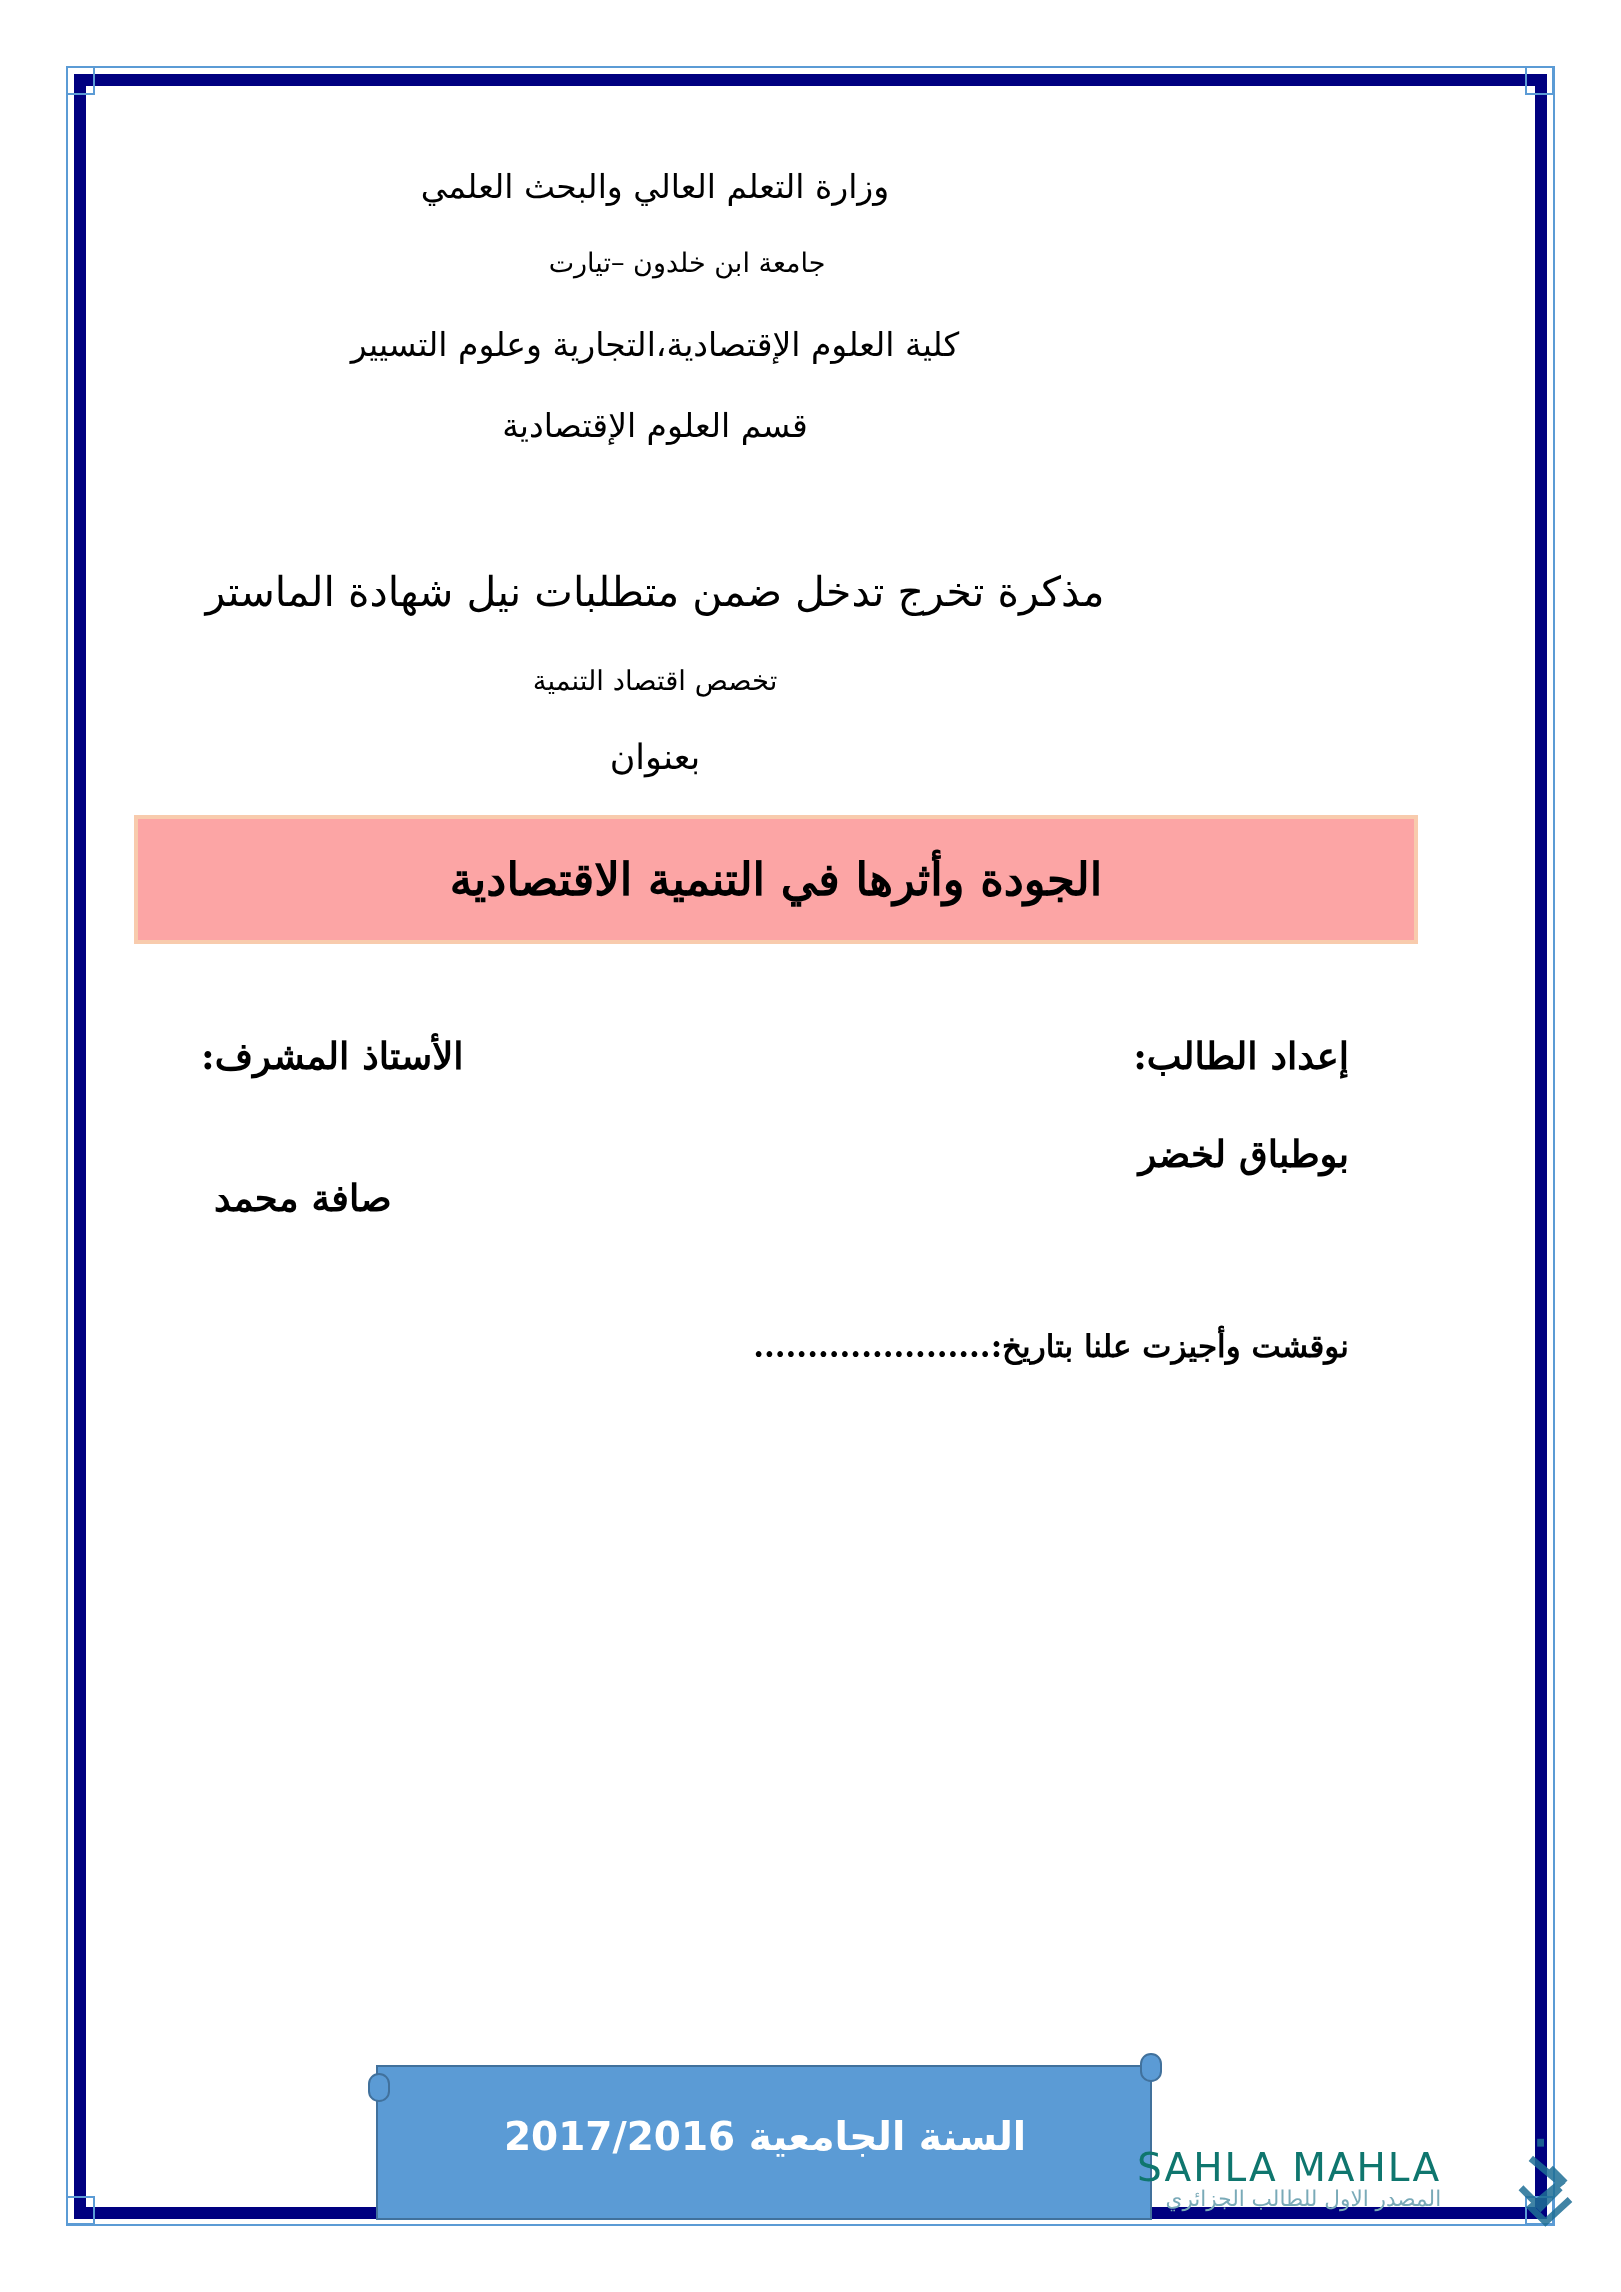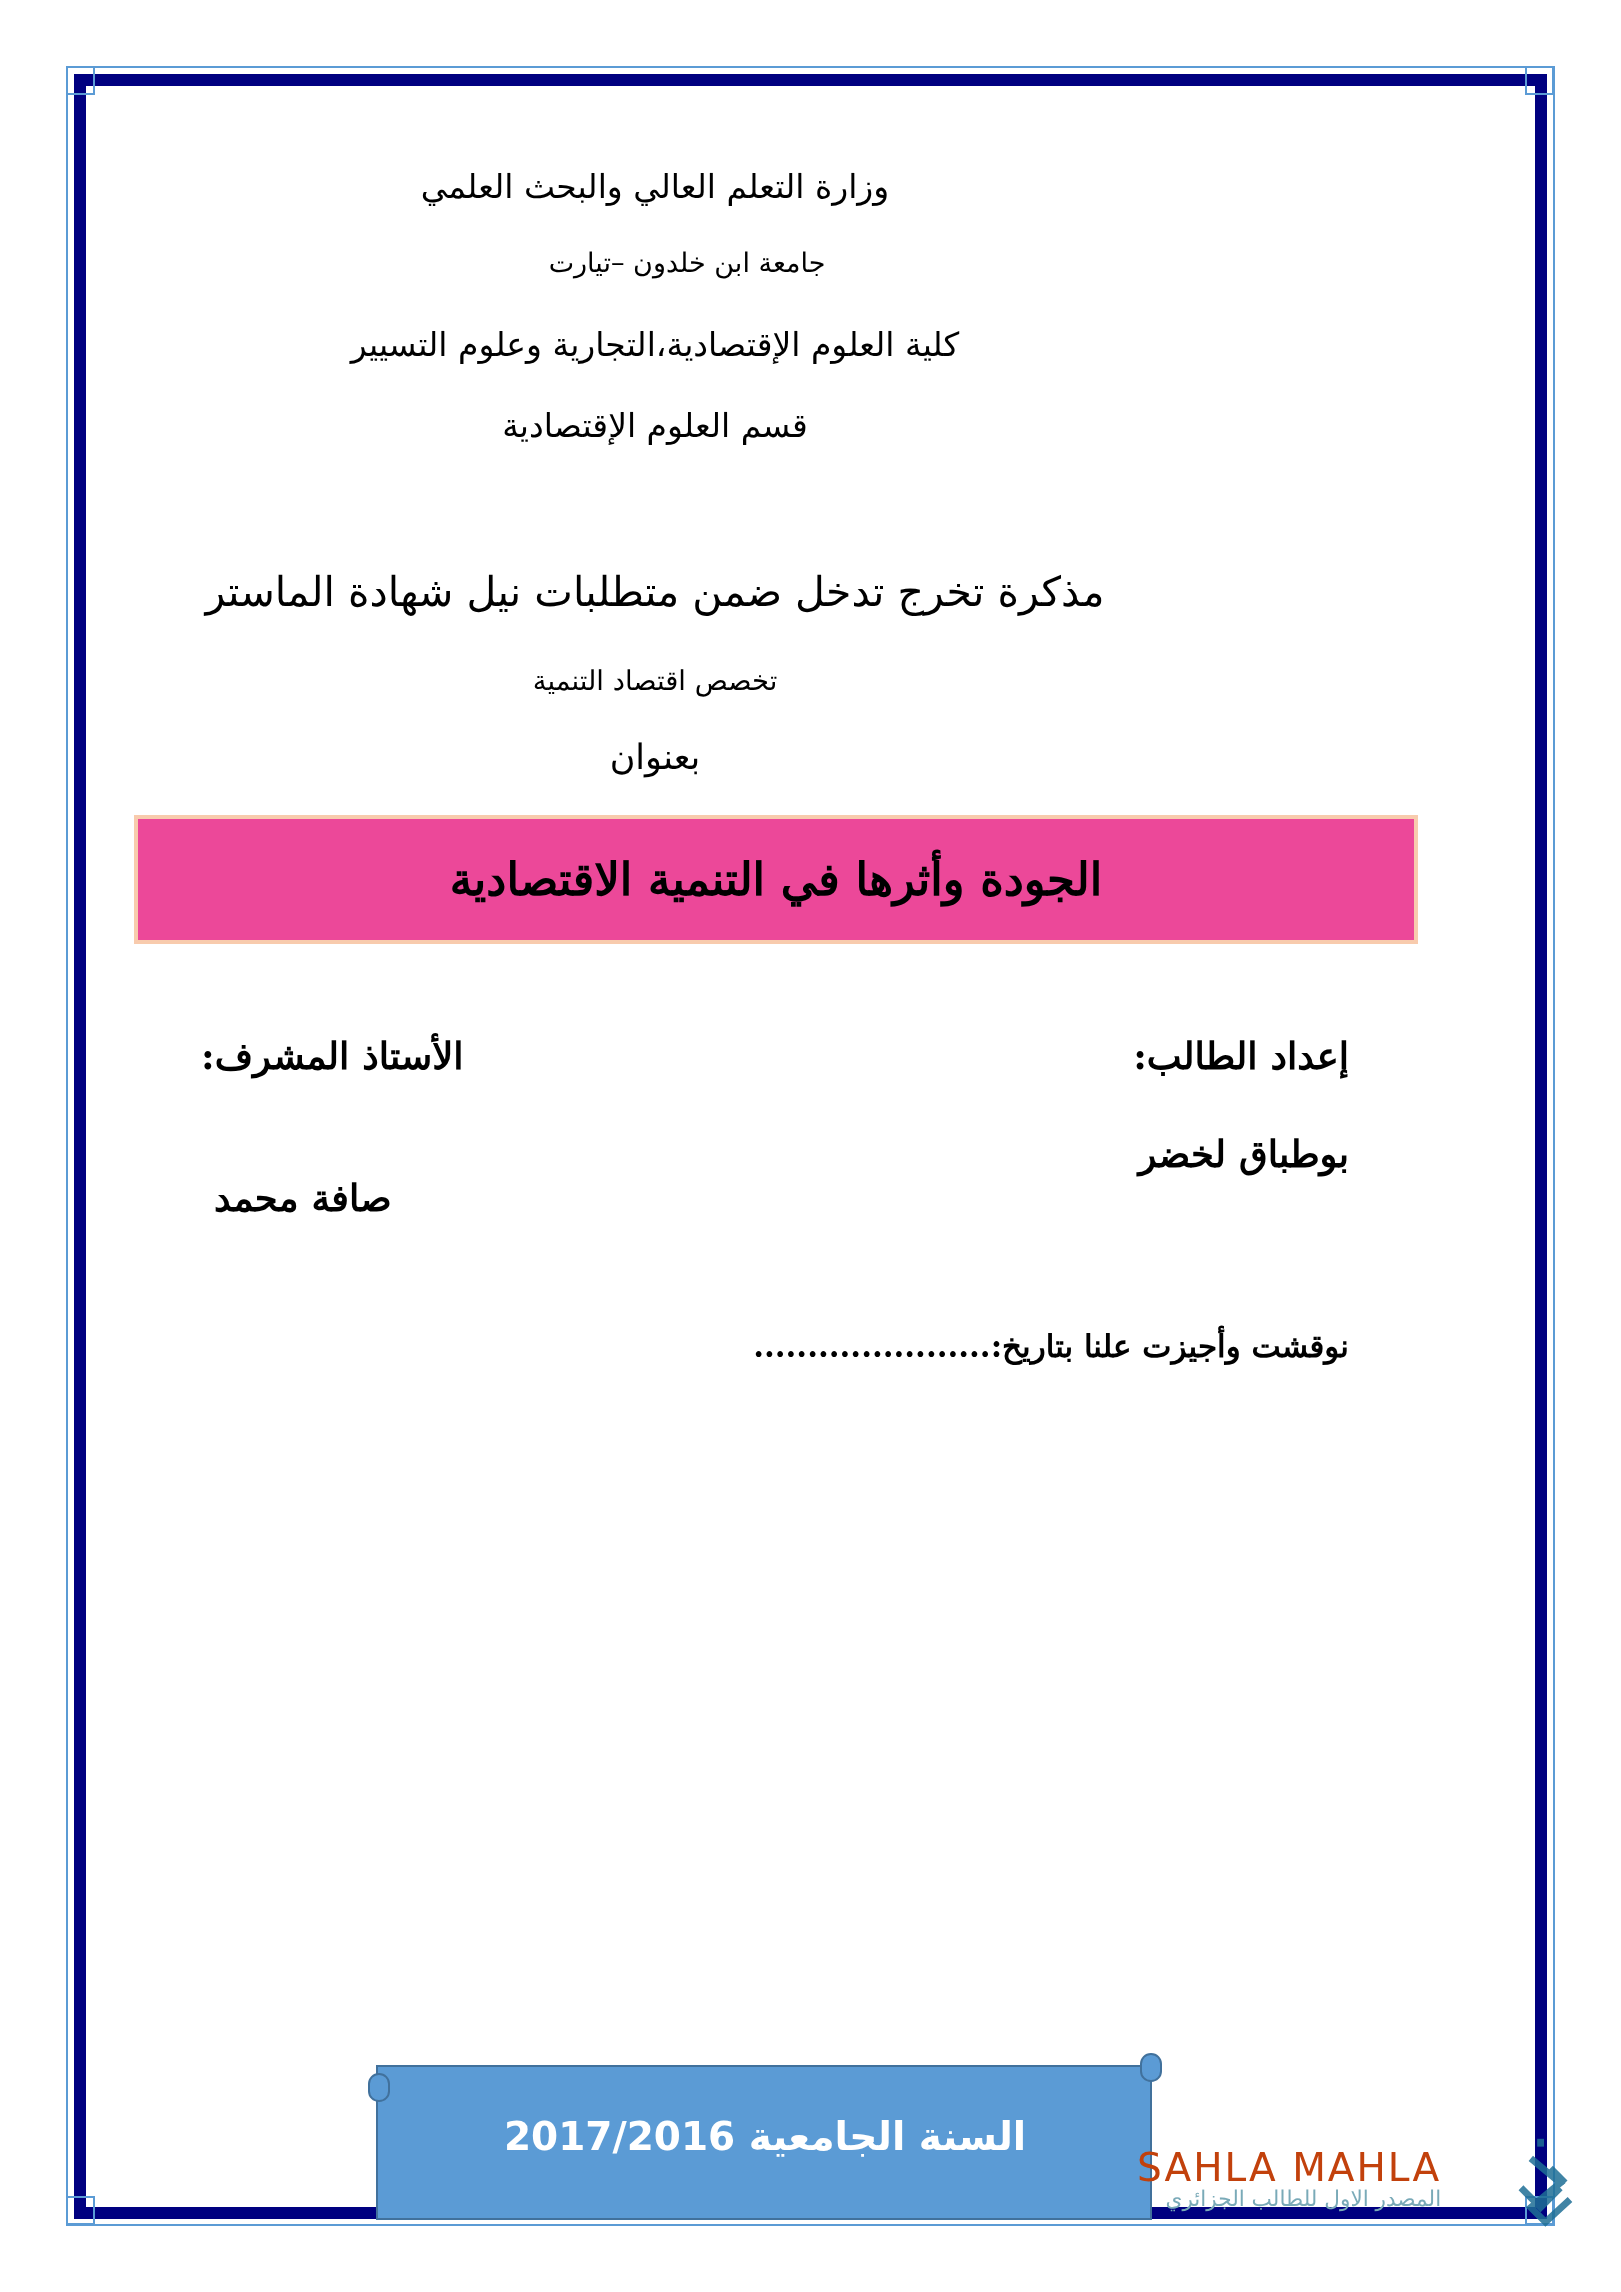--- a/index.html
+++ b/index.html
@@ -15,41 +15,41 @@
   .center-line { position:absolute; left:0; width:1310px; text-align:center;
                  font-weight:normal; }
   .l1 { top:167px; font-size:33px; }
   .l2 { top:247px; font-size:27px;padding-left:32px; }
   .l3 { top:325px; font-size:33px; }
   .l4 { top:406px; font-size:33px; }
   .l5 { top:568px; font-size:41px; }
   .l6 { top:665px; font-size:27.4px; }
   .l7 { top:737px; font-size:35px; }
   .title-box { position:absolute; left:134px; top:815px; width:1284px; height:129px;
-               box-sizing:border-box; background:#ec4899; border:4.9px solid #f8cbad;
+               box-sizing:border-box; background:#fca5a5; border:4.9px solid #f8cbad;
                display:flex; align-items:center; justify-content:center; }
   .title-box span { font-weight:bold; font-size:45px; }
   .col { position:absolute; font-weight:bold; font-size:37px; }
   .stu-label { right:272px; top:1034px; }
   .stu-name  { right:272px; top:1132px; }
   .sup-label { left:201px; top:1034px; }
   .sup-name  { left:214px; top:1132px;margin-top:44px; }
   .discuss { position:absolute; right:272px; top:1328px; font-weight:bold; font-size:31px; }
   .scroll { position:absolute; left:368px; top:2053px; width:794px; height:167px; }
   .scroll-body { position:absolute; left:7.8px; top:11.8px; width:776px; height:155px;
                  background:#5b9bd5; border:2.9px solid #41719c; box-sizing:border-box; }
   .scroll-text { position:absolute; left:0; top:0; width:794px; height:167px;
                  display:flex; align-items:center; justify-content:center;
                  color:#fff; font-weight:bold; font-size:39px;
                  font-family:"DejaVu Sans", sans-serif; }
   .curl { position:absolute; width:21.6px; height:29px; background:#5b9bd5;
           border:2.9px solid #41719c; border-radius:10.8px; box-sizing:border-box; }
   .watermark { position:absolute; left:1137px; top:2145px; }
   .wm-brand { font-family:"DejaVu Sans", sans-serif; font-size:39px; letter-spacing:2px;
-              color:#c2410c; }
+              color:#0f766e; }
   .wm-tag { font-size:21.6px; color:#7aaab8; direction:rtl; margin-top:-3.9px; }
   .wm-logo { position:absolute; left:1511px; top:2129px; width:69px; height:98px; }
 </style>
 </head>
 <body>
 
 <div class="frame-light"></div>
 <div class="frame-dark"></div>
 <div class="corner" style="left:66px;top:66px;"></div>
 <div class="corner" style="left:1525px;top:66px;"></div>

